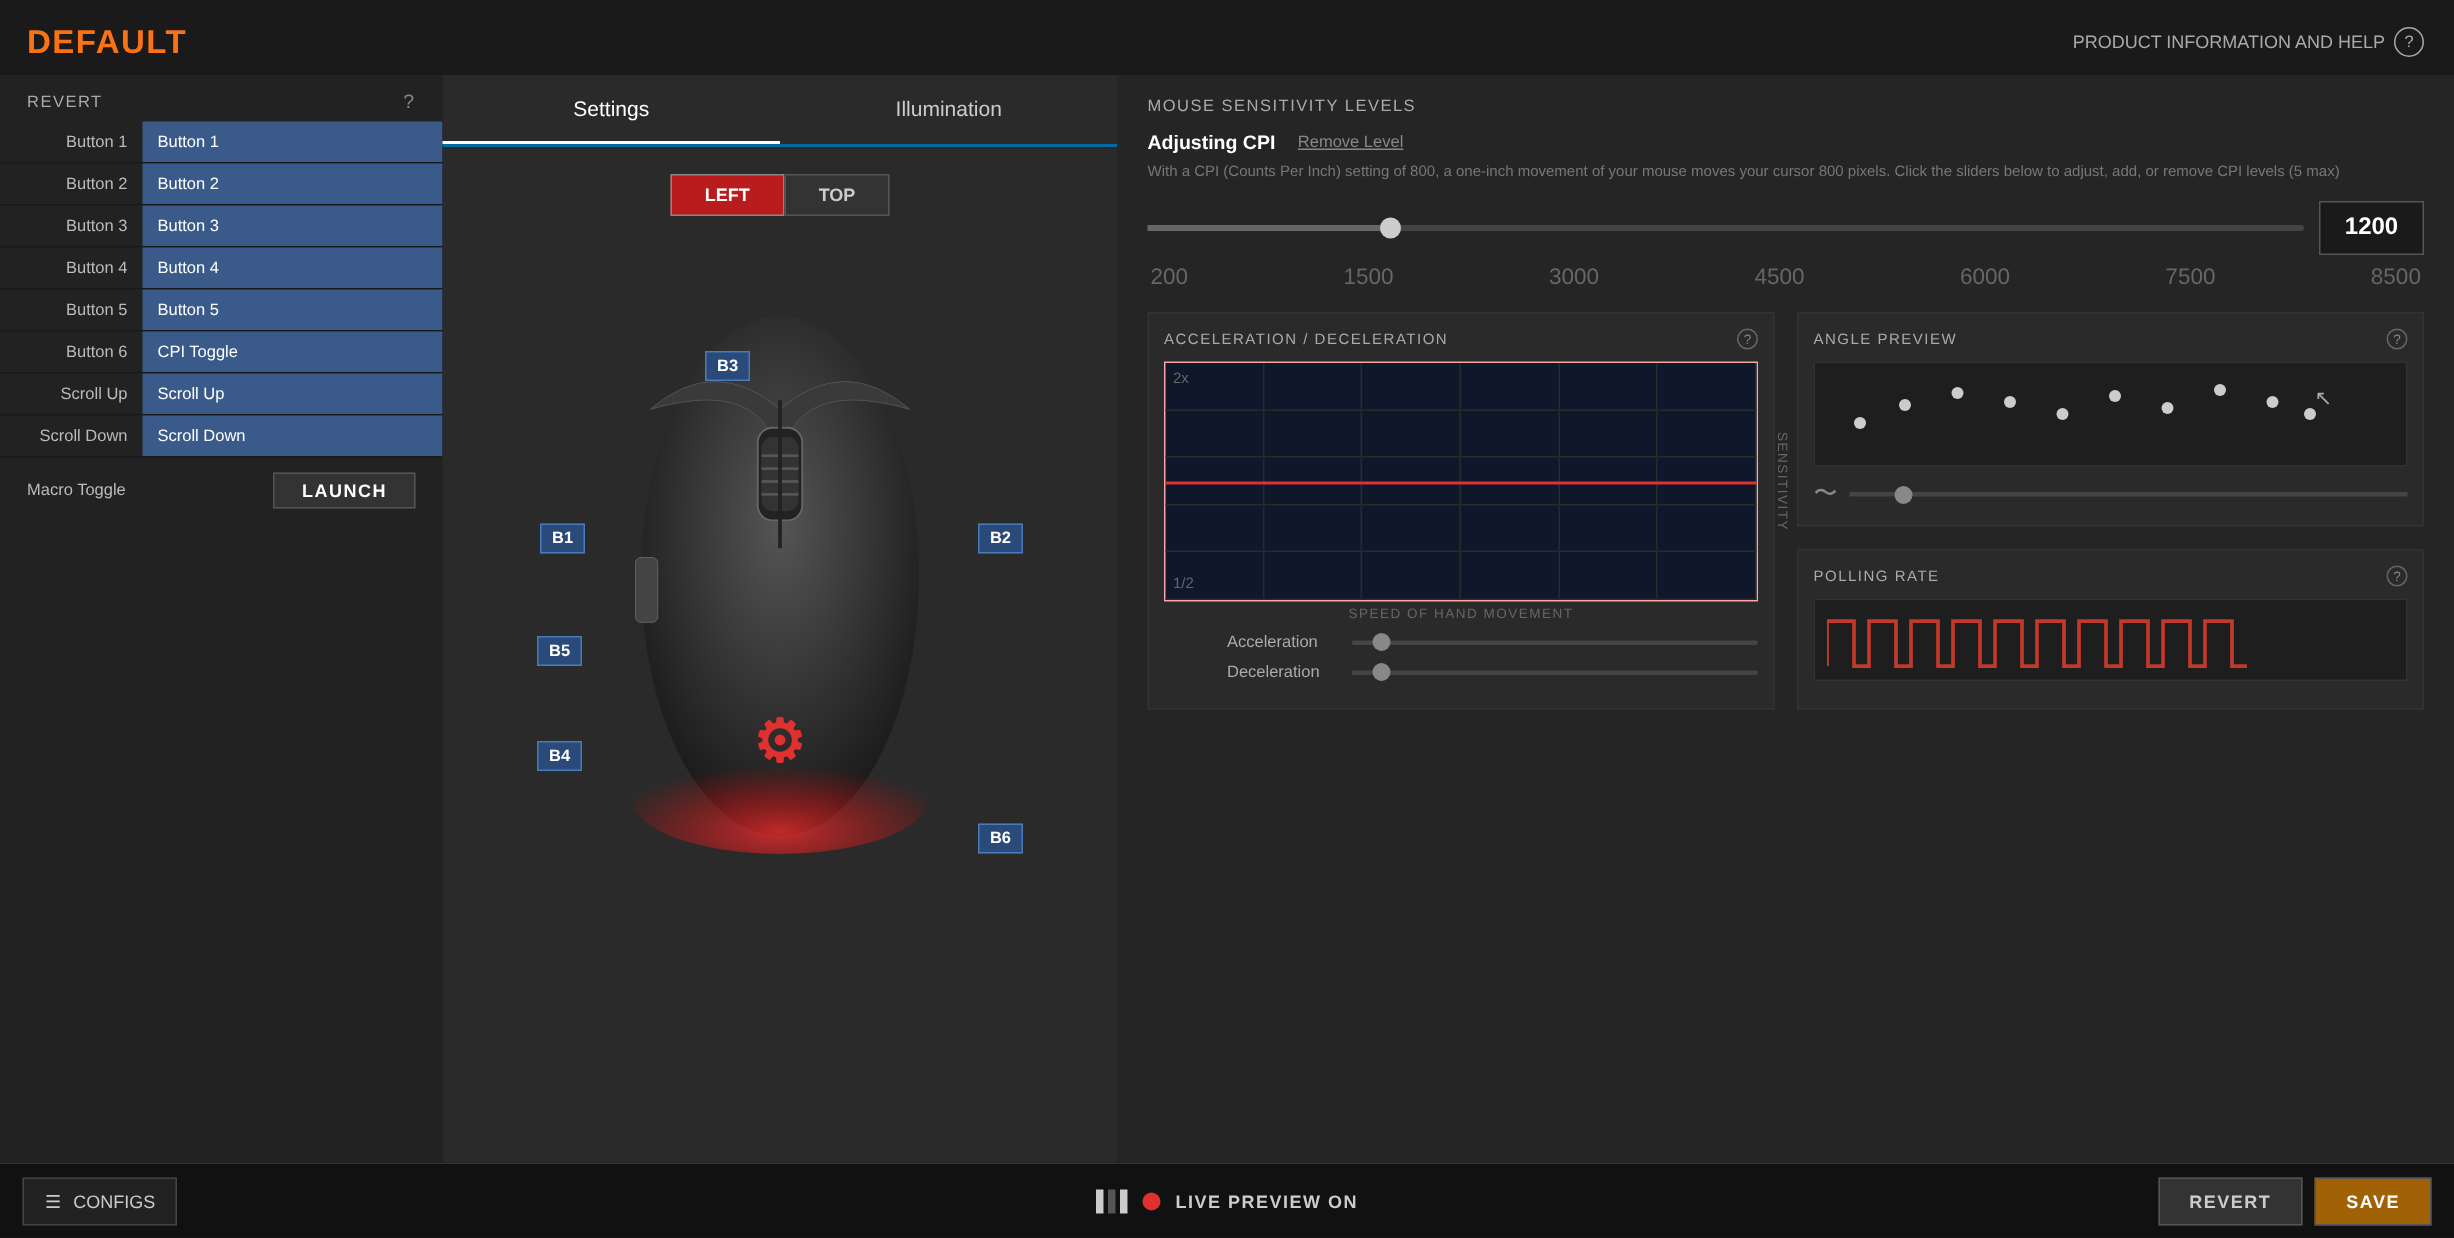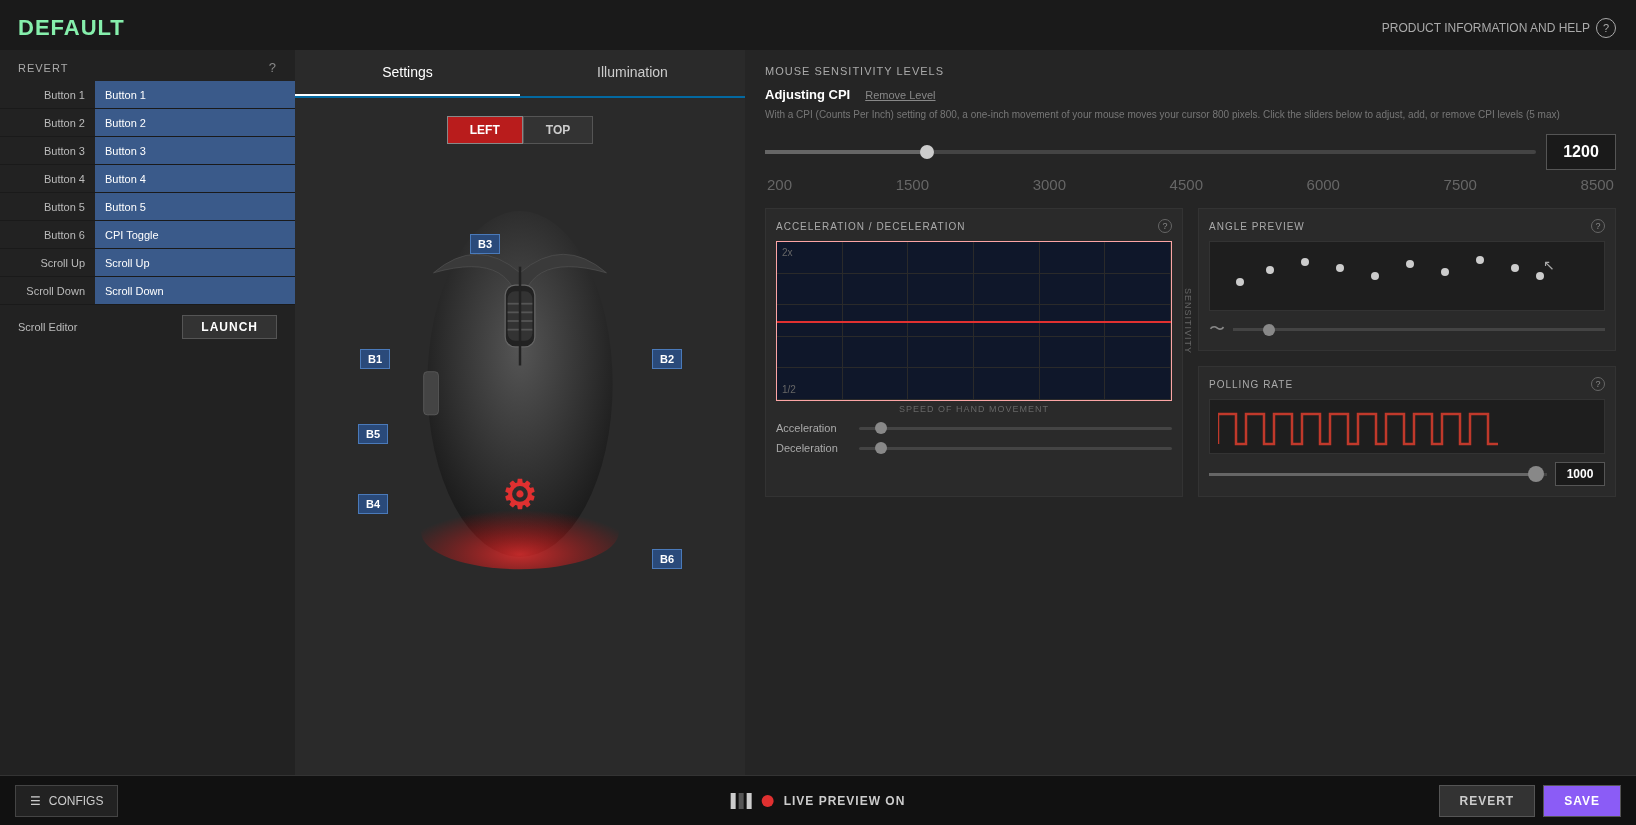--- a/index.html
+++ b/index.html
@@ -14,21 +14,21 @@
       position: relative;
     }
 
     
     .header {
       position: absolute;
       top: 15px;
       left: 18px;
       font-size: 22px;
       font-weight: bold;
-      color: #86efac;
+      color: #f97316;
       letter-spacing: 1px;
     }
     .product-info {
       position: absolute;
       top: 18px;
       right: 20px;
       color: #aaa;
       font-size: 12px;
       display: flex;
       align-items: center;
@@ -419,20 +419,21 @@
       display: flex;
       align-items: center;
       gap: 8px;
       margin-top: 8px;
     }
     .slider-label {
       color: #aaa;
       font-size: 11px;
       width: 75px;
       flex-shrink: 0;
+      margin-left: 42px;
     }
     .small-slider {
       flex: 1;
       height: 3px;
       background: #444;
       position: relative;
       border-radius: 2px;
     }
     .small-slider-thumb {
       width: 12px;
@@ -580,21 +581,21 @@
       font-weight: bold;
       cursor: pointer;
       letter-spacing: 1px;
       border: 1px solid #555;
     }
     .revert-btn {
       background: #333;
       color: #ccc;
     }
     .save-btn {
-      background: #8b5cf6;
+      background: #a16207;
       color: #fff;
       text-align: right;
     }
 
     
     .chart-grid {
       position: absolute;
       inset: 0;
       display: grid;
       grid-template-columns: repeat(6, 1fr);
@@ -648,21 +649,21 @@
   <div class="button-row">
     <div class="button-row-label">Scroll Up</div>
     <div class="button-row-value">Scroll Up</div>
   </div>
   <div class="button-row">
     <div class="button-row-label">Scroll Down</div>
     <div class="button-row-value">Scroll Down</div>
   </div>
 
   <div class="macro-row">
-    <span class="macro-label">Scroll Editor</span>
+    <span class="macro-label">Macro Toggle</span>
     <button class="launch-btn">LAUNCH</button>
   </div>
 </div>
 
 <div class="center-area">
   <div class="tabs">
     <div class="tab active">Settings</div>
     <div class="tab">Illumination</div>
   </div>
 
@@ -849,27 +850,20 @@
           <div class="help-icon">?</div>
         </div>
 
         <div style="background:#1e1e1e; border:1px solid #333; height:55px; margin-bottom:8px; display:flex; align-items:center; padding:0 8px; overflow:hidden;">
           <svg width="100%" height="45" xmlns="http://www.w3.org/2000/svg">
 
             <polyline points="0,40 0,10 18,10 18,40 28,40 28,10 46,10 46,40 56,40 56,10 74,10 74,40 84,40 84,10 102,10 102,40 112,40 112,10 130,10 130,40 140,40 140,10 158,10 158,40 168,40 168,10 186,10 186,40 196,40 196,10 214,10 214,40 224,40 224,10 242,10 242,40 252,40 252,10 270,10 270,40 280,40" fill="none" stroke="#c0392b" stroke-width="2.5"></polyline>
           </svg>
         </div>
 
-        <div class="polling-slider-row">
-          <div class="polling-track" style="flex:1; position:relative;">
-            <div style="position:absolute; left:0; top:0; height:100%; width:95%; background:#666;"></div>
-            <div class="polling-thumb" style="right:3px; left:auto;"></div>
-          </div>
-          <div class="polling-value-box">1000</div>
-        </div>
       </div>
     </div>
   </div>
 </div>
 
 <div class="bottom-bar">
   <button class="configs-btn">
     <span>☰</span>
     <span>CONFIGS</span>
   </button>

